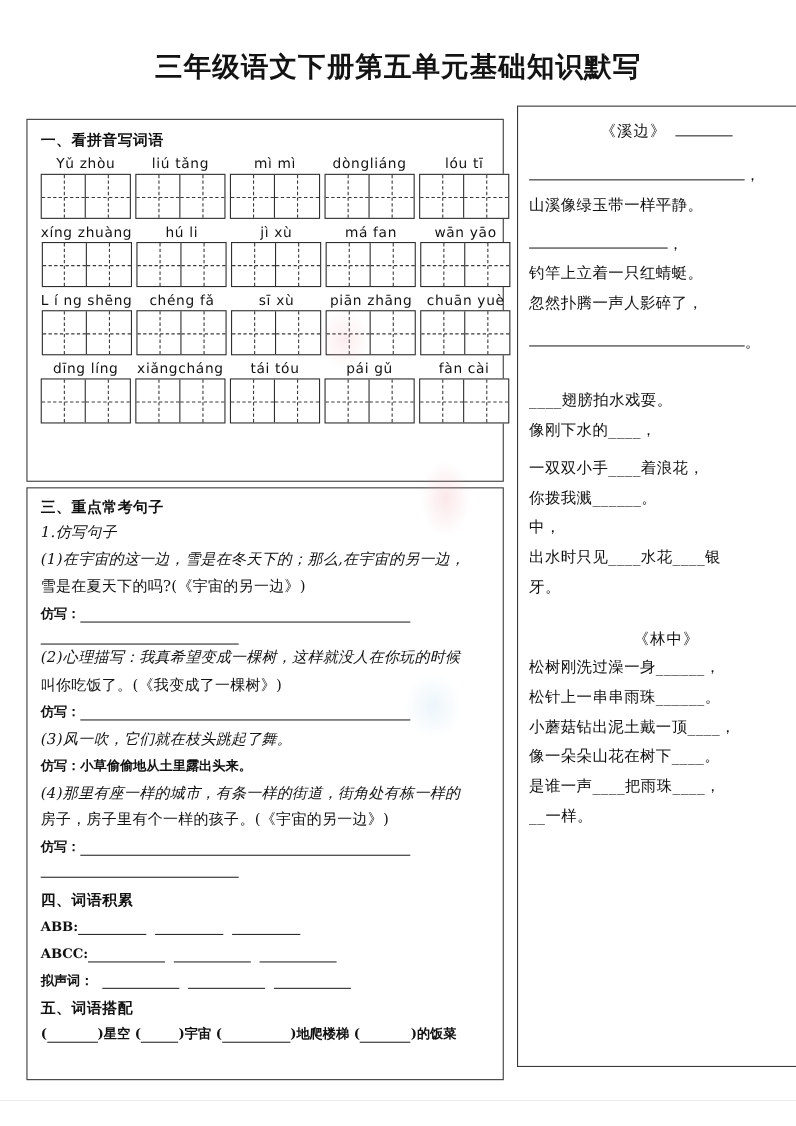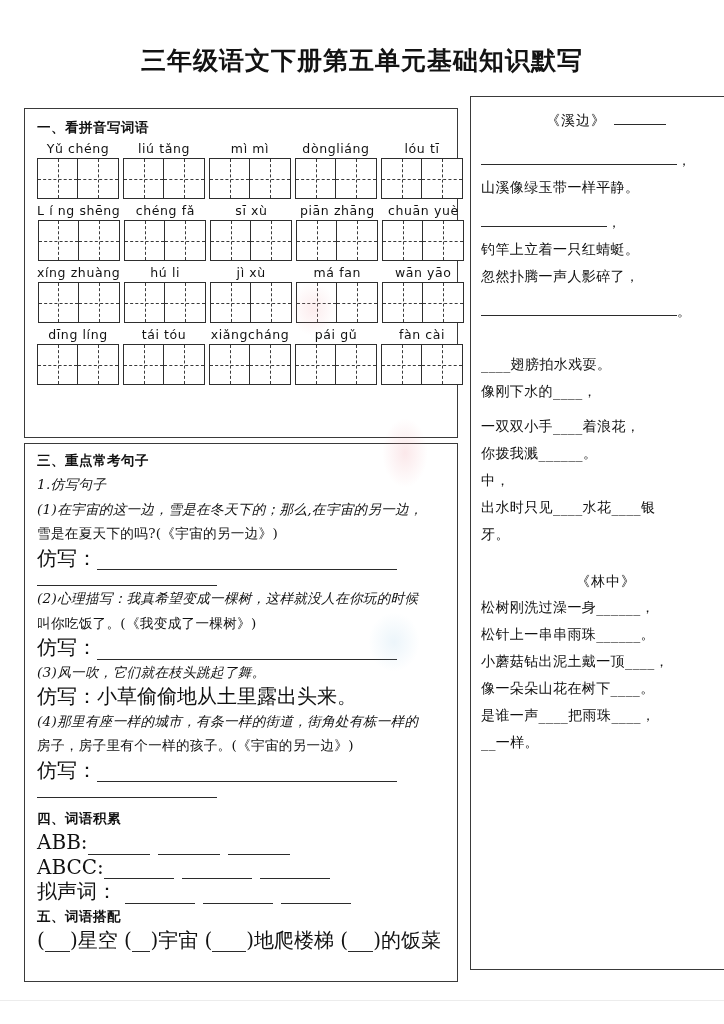--- a/index.html
+++ b/index.html
@@ -54,21 +54,21 @@
     box-sizing: border-box;
     background: #fff;
   }
   .panel-one {
     height: 330px;
     padding: 6px 8px 0 10px;
   }
   .panel-three {
     margin-top: 5px;
     height: 539px;
-    padding: 4px 16px 0 10px;
+    padding: 4px 0 0 10px;
   }
 
   
   .sec-head {
     font-size: 13.5px;
     font-weight: bold;
     margin: 4px 0 2px 2px;
     letter-spacing: 0.5px;
   }
 
@@ -135,26 +135,27 @@
   
   .s-line {
     font-size: 13.6px;
     line-height: 24.5px;
     letter-spacing: 0.3px;
     margin-left: 2px;
     white-space: nowrap;
   }
   .s-line.ital { font-style: italic; }
   .s-sub {
-    font-size: 20px;
+    font-size: 12px;
     line-height: 24.5px;
     margin-left: 2px;
     display: flex;
-    align-items: flex-end;
+    align-items: center;
     white-space: nowrap;
+    font-weight: bold;
   }
   .blank-ul {
     display: inline-block;
     border-bottom: 1.4px solid #2b2b2b;
     height: 15px;
   }
   .u-long  { width: 300px; }
   .u-wrap  { width: 180px; }
   .u-med   { width: 62px; }
   .u-med2  { width: 70px; }
@@ -222,21 +223,21 @@
 
 <div class="page-title">三年级语文下册第五单元基础知识默写</div>
 
 <div class="col-left">
 
   <div class="panel panel-one">
     <div class="sec-head">一、看拼音写词语</div>
 
     <div class="py-row">
       <div class="py-cell">
-        <div class="py-text">Yǔ chéng</div>
+        <div class="py-text">Yǔ zhòu</div>
         <div class="grid2">
             <div class="half"></div>
             <div class="half"></div>
           </div>
       </div>
       <div class="py-cell">
         <div class="py-text">liú tǎng</div>
         <div class="grid2">
             <div class="half"></div>
             <div class="half"></div>
@@ -260,20 +261,58 @@
         <div class="py-text">lóu tī</div>
         <div class="grid2">
             <div class="half"></div>
             <div class="half"></div>
           </div>
       </div>
     </div>
 
     <div class="py-row">
       <div class="py-cell">
+        <div class="py-text">xíng zhuàng</div>
+        <div class="grid2">
+            <div class="half"></div>
+            <div class="half"></div>
+          </div>
+      </div>
+      <div class="py-cell">
+        <div class="py-text">hú li</div>
+        <div class="grid2">
+            <div class="half"></div>
+            <div class="half"></div>
+          </div>
+      </div>
+      <div class="py-cell">
+        <div class="py-text">jì   xù</div>
+        <div class="grid2">
+            <div class="half"></div>
+            <div class="half"></div>
+          </div>
+      </div>
+      <div class="py-cell">
+        <div class="py-text">má fan</div>
+        <div class="grid2">
+            <div class="half"></div>
+            <div class="half"></div>
+          </div>
+      </div>
+      <div class="py-cell">
+        <div class="py-text">wān yāo</div>
+        <div class="grid2">
+            <div class="half"></div>
+            <div class="half"></div>
+          </div>
+      </div>
+    </div>
+
+    <div class="py-row">
+      <div class="py-cell">
         <div class="py-text">L í ng shēng</div>
         <div class="grid2">
             <div class="half"></div>
             <div class="half"></div>
           </div>
       </div>
       <div class="py-cell">
         <div class="py-text">chéng fǎ</div>
         <div class="grid2">
             <div class="half"></div>
@@ -298,73 +337,35 @@
         <div class="py-text">chuān yuè</div>
         <div class="grid2">
             <div class="half"></div>
             <div class="half"></div>
           </div>
       </div>
     </div>
 
     <div class="py-row">
       <div class="py-cell">
-        <div class="py-text">xíng zhuàng</div>
-        <div class="grid2">
-            <div class="half"></div>
-            <div class="half"></div>
-          </div>
-      </div>
-      <div class="py-cell">
-        <div class="py-text">hú li</div>
-        <div class="grid2">
-            <div class="half"></div>
-            <div class="half"></div>
-          </div>
-      </div>
-      <div class="py-cell">
-        <div class="py-text">jì   xù</div>
-        <div class="grid2">
-            <div class="half"></div>
-            <div class="half"></div>
-          </div>
-      </div>
-      <div class="py-cell">
-        <div class="py-text">má fan</div>
-        <div class="grid2">
-            <div class="half"></div>
-            <div class="half"></div>
-          </div>
-      </div>
-      <div class="py-cell">
-        <div class="py-text">wān yāo</div>
-        <div class="grid2">
-            <div class="half"></div>
-            <div class="half"></div>
-          </div>
-      </div>
-    </div>
-
-    <div class="py-row">
-      <div class="py-cell">
         <div class="py-text">dīng líng</div>
         <div class="grid2">
             <div class="half"></div>
             <div class="half"></div>
           </div>
       </div>
       <div class="py-cell">
+        <div class="py-text">xiǎngcháng</div>
+        <div class="grid2">
+            <div class="half"></div>
+            <div class="half"></div>
+          </div>
+      </div>
+      <div class="py-cell">
         <div class="py-text">tái tóu</div>
-        <div class="grid2">
-            <div class="half"></div>
-            <div class="half"></div>
-          </div>
-      </div>
-      <div class="py-cell">
-        <div class="py-text">xiǎngcháng</div>
         <div class="grid2">
             <div class="half"></div>
             <div class="half"></div>
           </div>
       </div>
       <div class="py-cell">
         <div class="py-text">pái gǔ</div>
         <div class="grid2">
             <div class="half"></div>
             <div class="half"></div>

